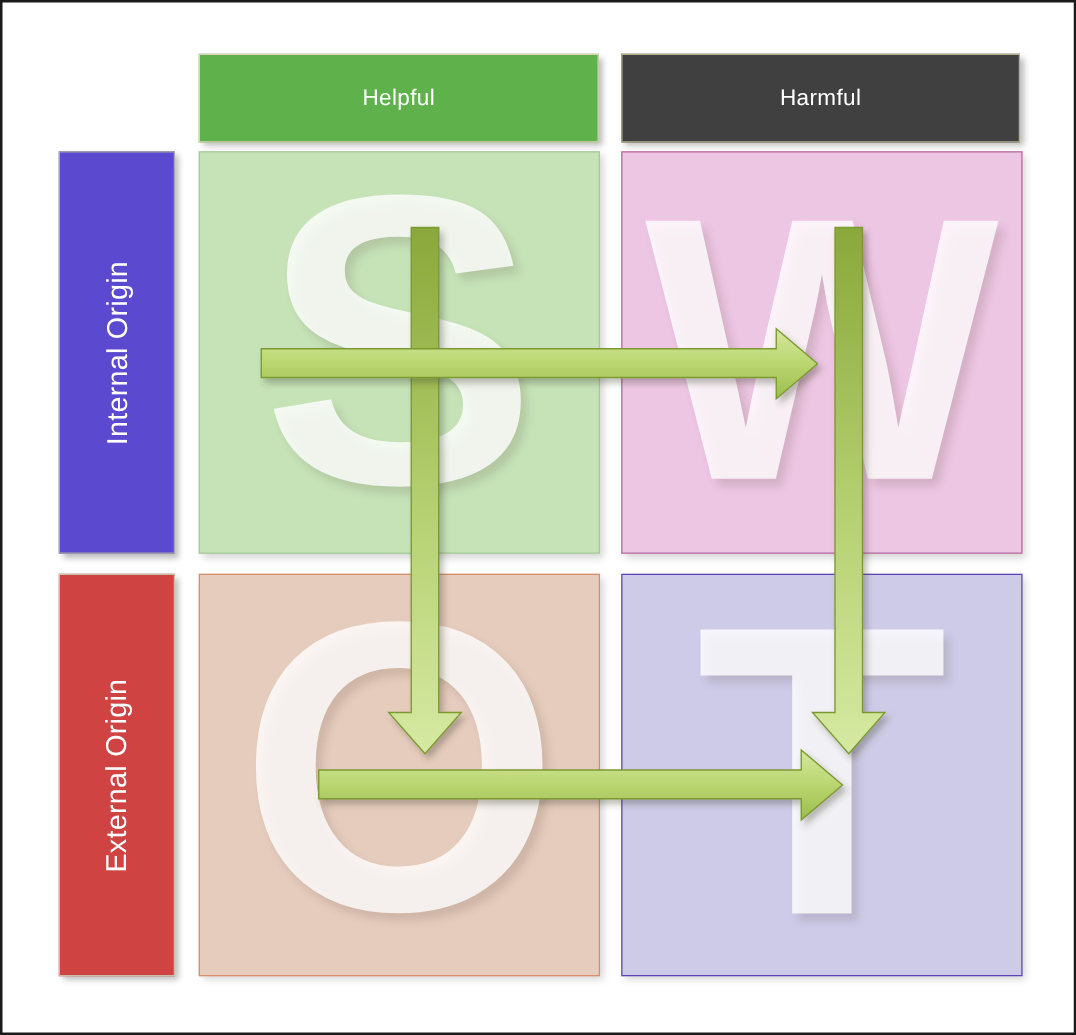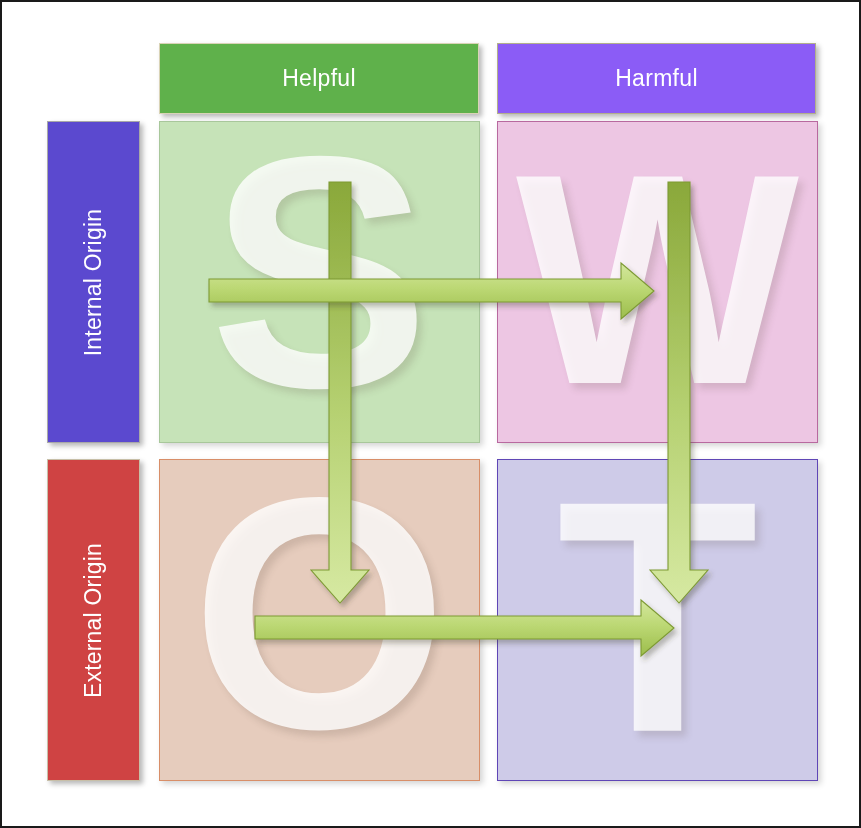--- a/index.html
+++ b/index.html
@@ -22,38 +22,38 @@
   }
 
   
   .col-header {
     position: absolute;
     height: 71px;
     display: flex;
     align-items: center;
     justify-content: center;
     color: #ffffff;
-    font-size: 23px;
+    font-size: 18px;
     font-weight: 400;
     letter-spacing: 0.3px;
     box-sizing: border-box;
     box-shadow: 3px 3px 5px rgba(0,0,0,0.28);
   }
   #header-helpful {
     left: 157px;
     top: 41px;
     width: 320px;
     background: #5fb14b;
     border: 1px solid #d9d3b6;
   }
   #header-harmful {
     left: 495px;
     top: 41px;
     width: 319px;
-    background: #8b5cf6;
+    background: #404040;
     border: 1px solid #b2ae8c;
   }
 
   
   .row-header {
     position: absolute;
     width: 93px;
     height: 322px;
     box-sizing: border-box;
     box-shadow: 3px 3px 5px rgba(0,0,0,0.28);

